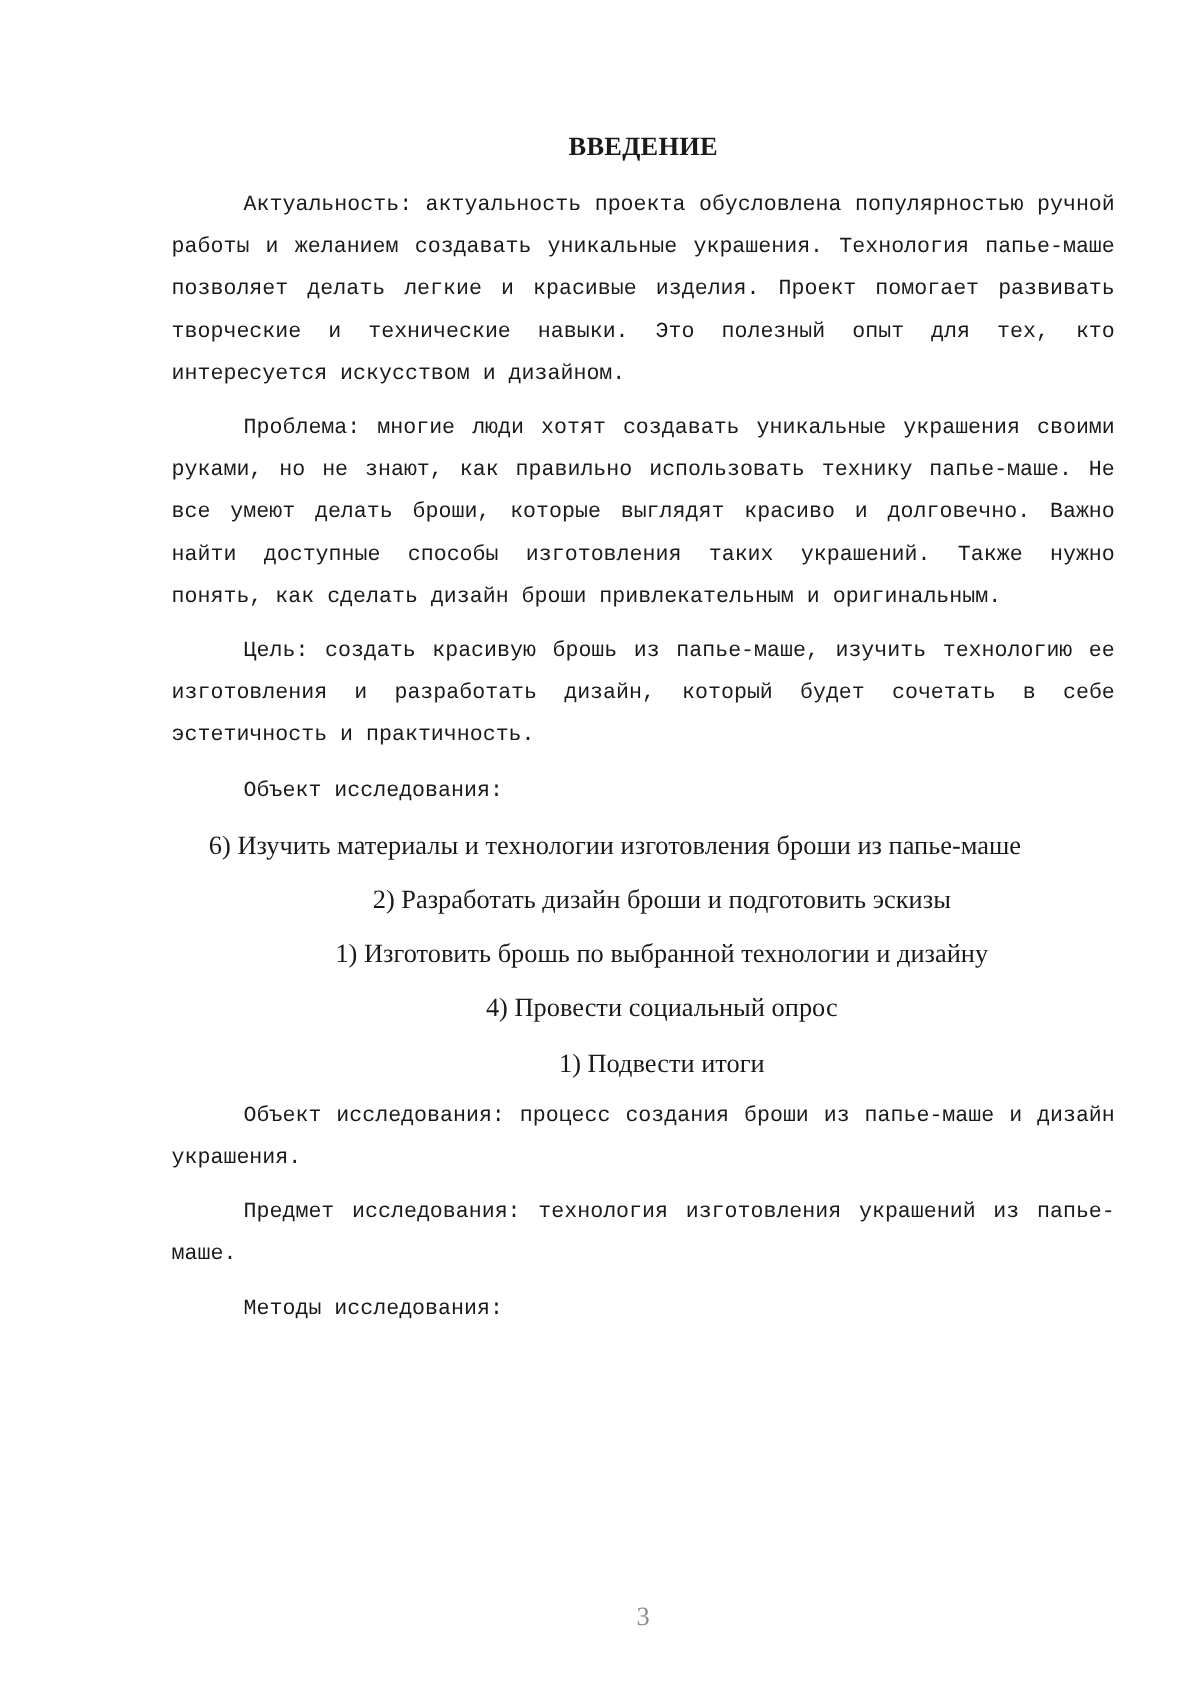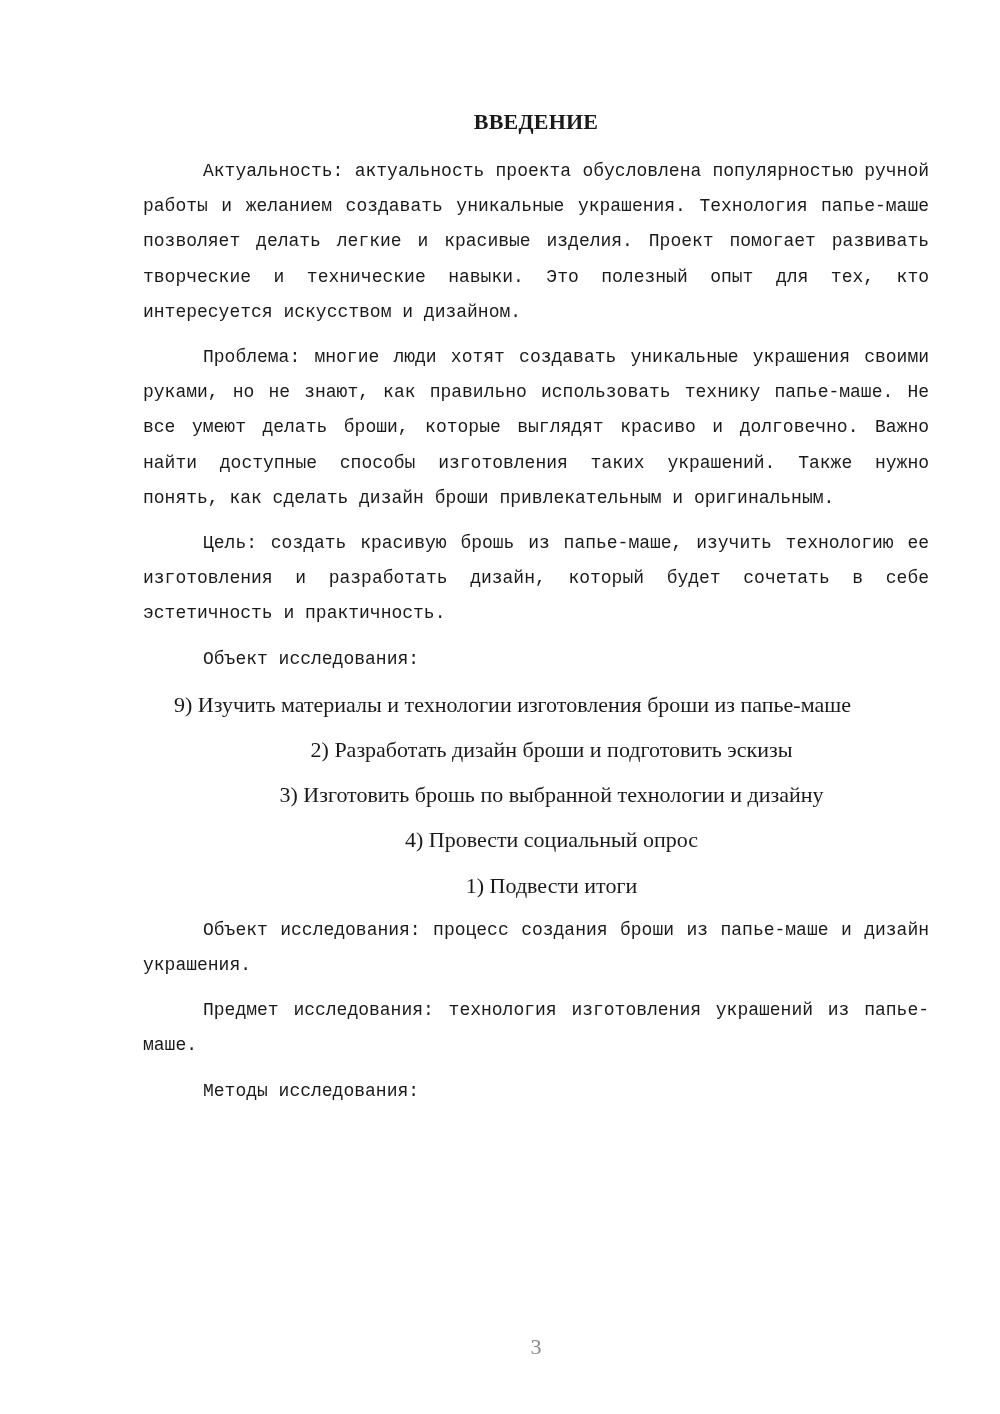--- a/index.html
+++ b/index.html
@@ -74,23 +74,23 @@
 
   <p class="para">Актуальность: актуальность проекта обусловлена популярностью ручной работы и желанием создавать уникальные украшения. Технология папье-маше позволяет делать легкие и красивые изделия. Проект помогает развивать творческие и технические навыки. Это полезный опыт для тех, кто интересуется искусством и дизайном.</p>
 
   <p class="para">Проблема: многие люди хотят создавать уникальные украшения своими руками, но не знают, как правильно использовать технику папье-маше. Не все умеют делать броши, которые выглядят красиво и долговечно. Важно найти доступные способы изготовления таких украшений. Также нужно понять, как сделать дизайн броши привлекательным и оригинальным.</p>
 
   <p class="para">Цель: создать красивую брошь из папье-маше, изучить технологию ее изготовления и разработать дизайн, который будет сочетать в себе эстетичность и практичность.</p>
 
   <p class="para short">Объект исследования:</p>
 
   <ul class="task-list">
-    <li class="task">9) Изучить материалы и технологии изготовления броши из папье-маше</li>
+    <li class="task">6) Изучить материалы и технологии изготовления броши из папье-маше</li>
     <li class="task single">2) Разработать дизайн броши и подготовить эскизы</li>
-    <li class="task single">3) Изготовить брошь по выбранной технологии и дизайну</li>
+    <li class="task single">1) Изготовить брошь по выбранной технологии и дизайну</li>
     <li class="task single">4) Провести социальный опрос</li>
     <li class="task single">1) Подвести итоги</li>
   </ul>
 
   <p class="para">Объект исследования: процесс создания броши из папье-маше и дизайн украшения.</p>
 
   <p class="para">Предмет исследования: технология изготовления украшений из папье-маше.</p>
 
 
   <p class="para short">Методы исследования:</p>

